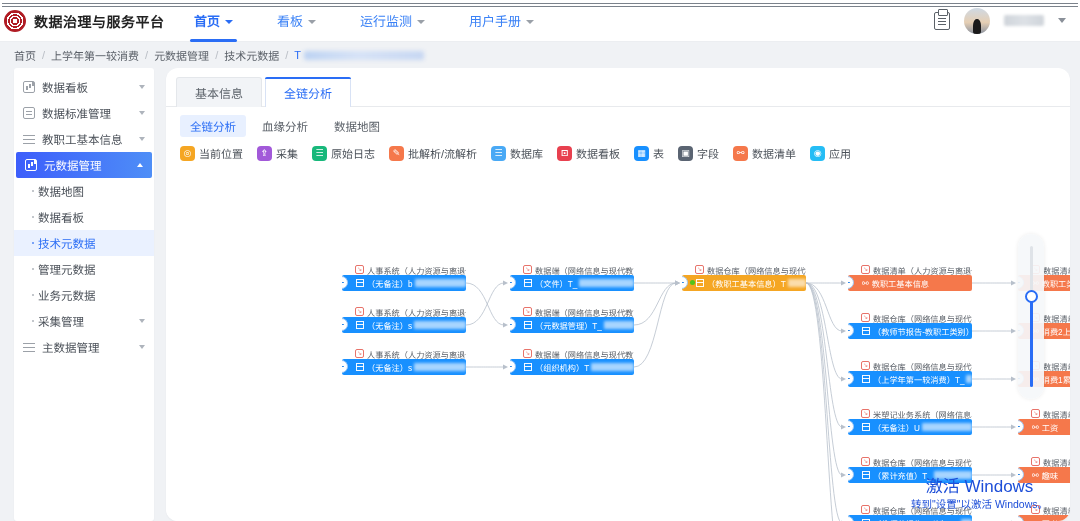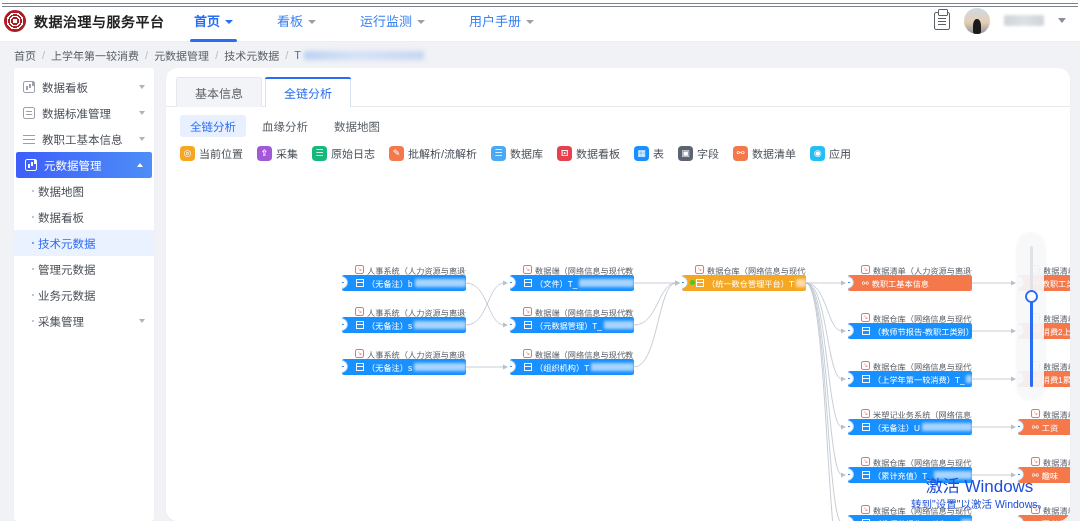--- a/index.html
+++ b/index.html
@@ -192,20 +192,25 @@
       <i class="s-ico box"></i>
       <span>管理元数据</span>
     </div>
     <div class="s-sub">
       <i class="s-ico box"></i>
       <span>业务元数据</span>
     </div>
     <div class="s-sub">
       <i class="s-ico box"></i>
       <span>采集管理</span>
+      <i class="s-arrow"></i>
+    </div>
+    <div class="s-item">
+      <i class="s-ico lines"></i>
+      <span>主数据管理</span>
       <i class="s-arrow"></i>
     </div>
   </div>
 
   <div class="content">
     <div class="tabs">
       <div class="tab"><span>基本信息</span></div>
       <div class="tab active"><span>全链分析</span></div>
     </div>
 
@@ -390,21 +395,21 @@
           </div>
           <div class="node" style="left: 516px; top: 44px;">
             <div class="ntitle">
               <span class="ntag">↘</span>
               <span>数据仓库（网络信息与现代教育中心）</span>
             </div>
             <div class="nbody cur">
               <span class="expand">+</span>
               <span class="curdot"></span>
               <i class="tico"></i>
-              <span>（统一数仓管理平台）T</span>
+              <span>（教职工基本信息）T</span>
               <span class="blurtxt" style="width: 42px;"></span>
             </div>
           </div>
           <div class="node" style="left: 682px; top: 44px;">
             <div class="ntitle">
               <span class="ntag">↘</span>
               <span>数据清单（人力资源与离退休职工服...</span>
             </div>
             <div class="nbody orange">
               <span class="expand">+</span>

